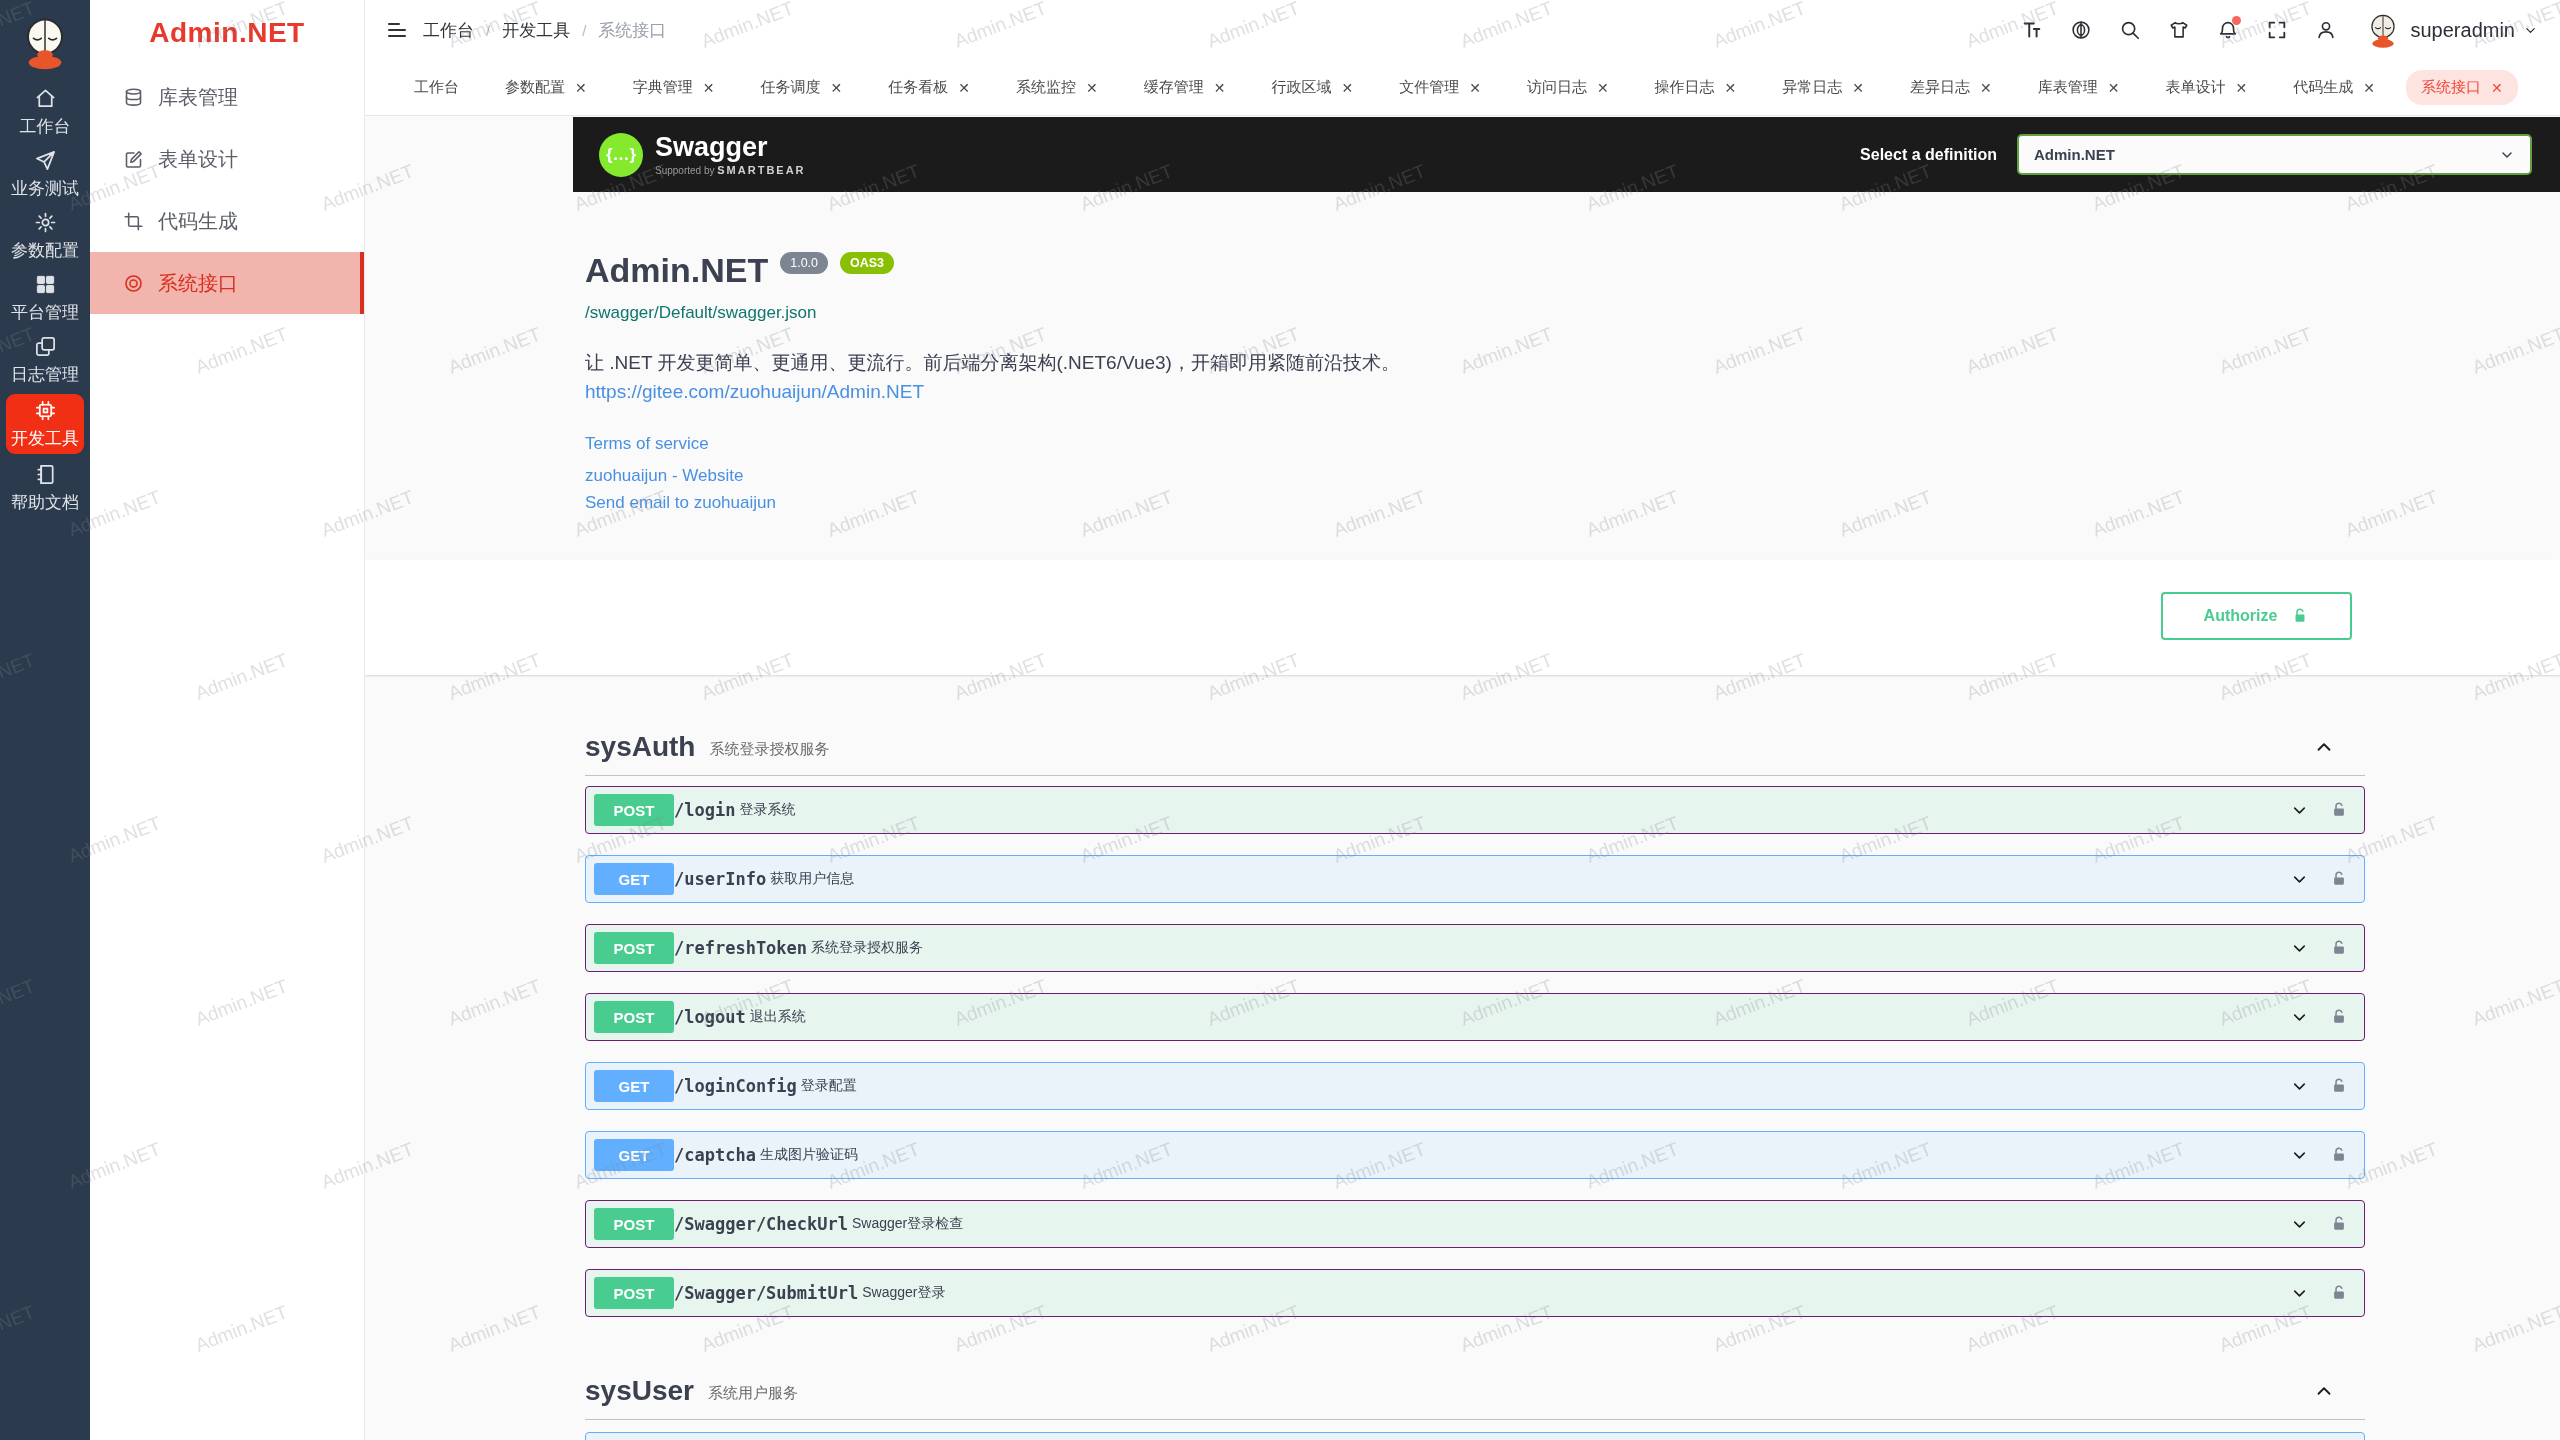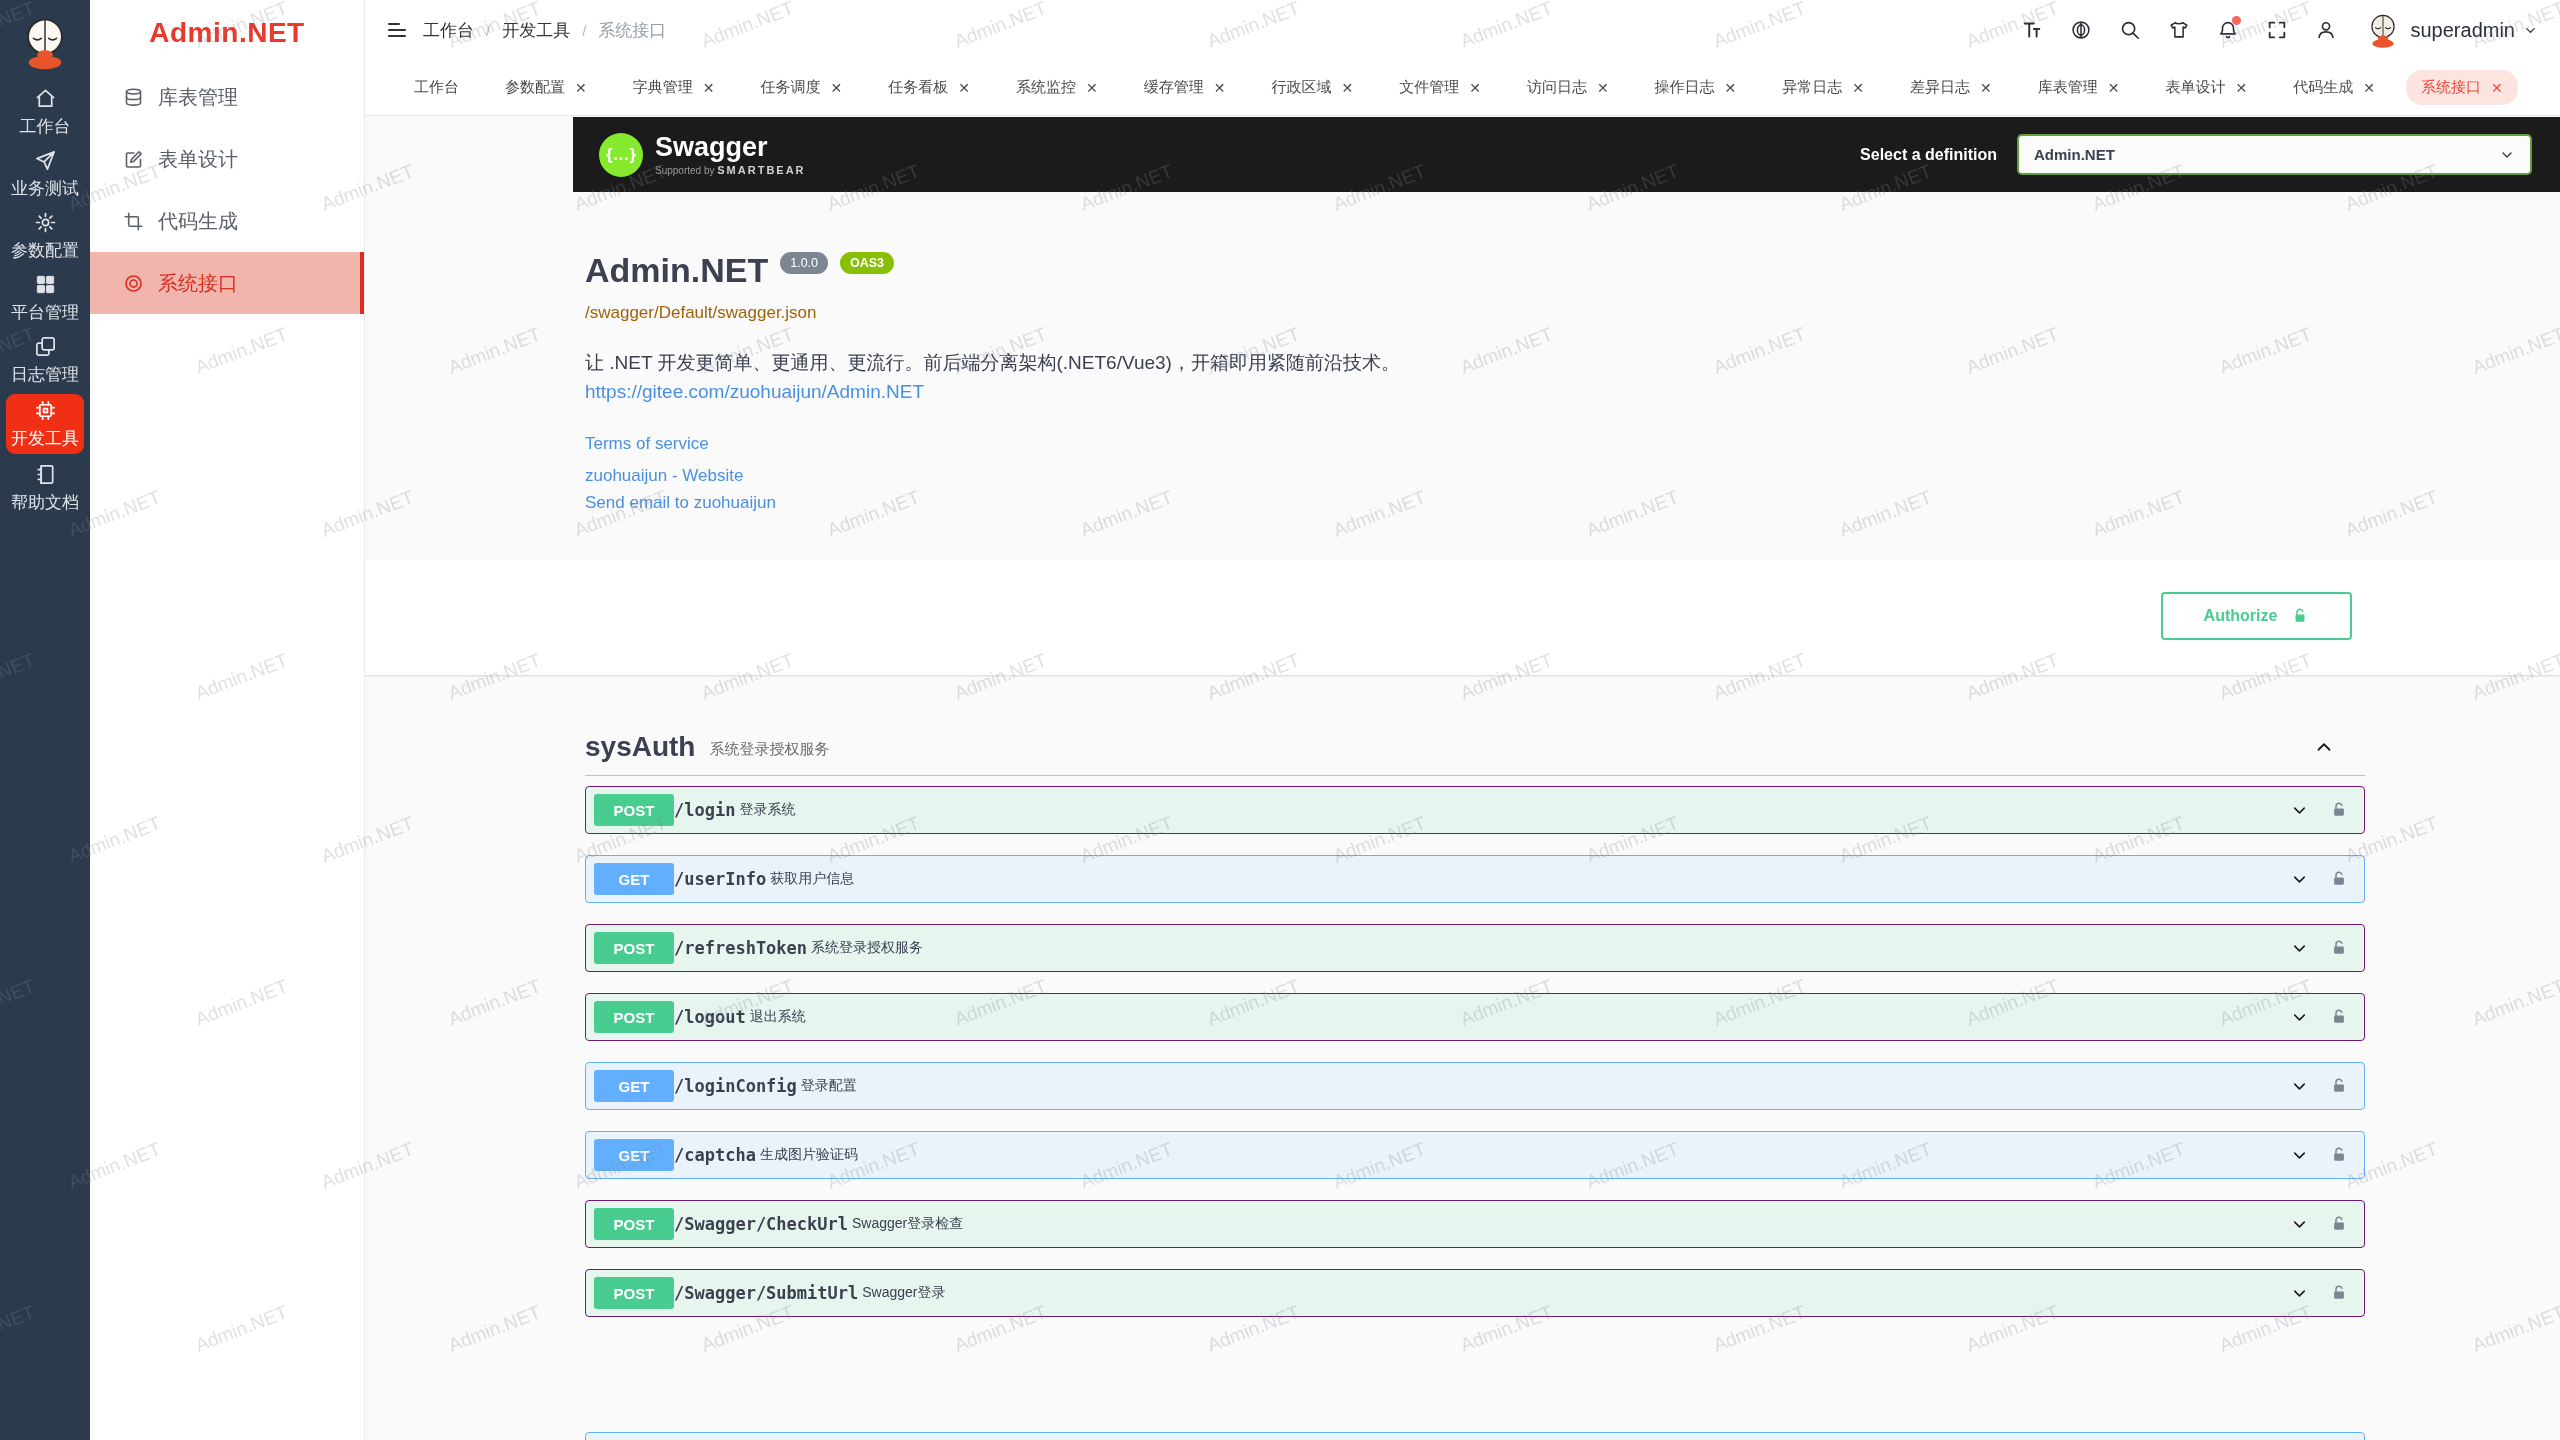--- a/index.html
+++ b/index.html
@@ -54,21 +54,21 @@
   .select-label { color:#fff; font-size:16px; font-weight:bold; }
   .definition-select { width:515px; height:41px; background:#fbfbfb; border:2px solid #62a03f; border-radius:5px; display:flex; align-items:center; justify-content:space-between; padding:0 15px; font-size:15px; font-weight:bold; color:#3b4151; cursor:pointer; }
   .definition-select svg { width:16px; height:16px; stroke:#3b4151; }
 
   .info { position:absolute; left:220px; top:134px; width:1780px; }
   .info-title-row { display:flex; align-items:flex-start; gap:12px; }
   .info-title { font-size:34px; font-weight:bold; color:#3b4151; line-height:40px; }
   .pill { border-radius:14px; padding:4px 10px; font-size:12.5px; color:#fff; margin-top:2px; }
   .pill.version { background:#7d8492; }
   .pill.oas { background:#89bf04; font-weight:bold; }
-  .spec-url { margin-top:13px; font-size:17px; color:#a16207; cursor:pointer; display:inline-block; }
+  .spec-url { margin-top:13px; font-size:17px; color:#0f766e; cursor:pointer; display:inline-block; }
   .info-desc { margin-top:27px; font-size:19px; color:#3b4151; }
   .info-link { margin-top:5px; font-size:19px; color:#4990e2; cursor:pointer; display:inline-block; }
   .info-small-link { display:block; font-size:17px; color:#4990e2; cursor:pointer; width:fit-content; }
   .mt30 { margin-top:31px; } .mt12 { margin-top:12px; } .mt7 { margin-top:7px; }
 
   .scheme-band { position:absolute; top:444px; left:0; right:0; height:115px; background:#fff; box-shadow:0 1px 2px 0 rgba(0,0,0,0.15); }
   .authorize-btn { position:absolute; top:32px; right:208px; width:191px; height:48px; border:2px solid #49cc90; border-radius:4px; background:transparent; color:#49cc90; font-size:16px; font-weight:bold; display:flex; align-items:center; justify-content:center; gap:14px; cursor:pointer; font-family:"Liberation Sans", sans-serif; }
   .authorize-btn svg { width:18px; height:18px; }
 
   .sw-section { position:absolute; left:220px; width:1780px; }
@@ -542,20 +542,29 @@
                 <svg class="lock" viewBox="0 0 24 24">
                   <path d="M8 10.5V7a4 4 0 0 1 7.8-1.3" fill="none" stroke="currentColor" stroke-width="2" stroke-linecap="round"></path>
                   <rect x="5.5" y="10" width="13" height="9.5" rx="1.5" fill="currentColor"></rect>
                 </svg>
               </span>
             </span>
           </div>
         </div>
     </div>
 
+    <div class="sw-section" style="top:1246px;">
+      <div class="section-head">
+        <span class="section-title">sysUser</span>
+        <span class="section-desc">系统用户服务</span>
+        <svg class="section-chevron" viewBox="0 0 24 24" fill="none" stroke-width="2" stroke-linecap="round" stroke-linejoin="round">
+            <path d="M6 15l6-6 6 6"></path>
+          </svg>
+      </div>
+    </div>
     <div class="partial-row" id="sysuser-partial">
         <div class="op-row get">
           <span class="op-path"></span>
           <span class="op-summary"></span>
         </div>
       </div>
 
   </div>
 </div>
 

